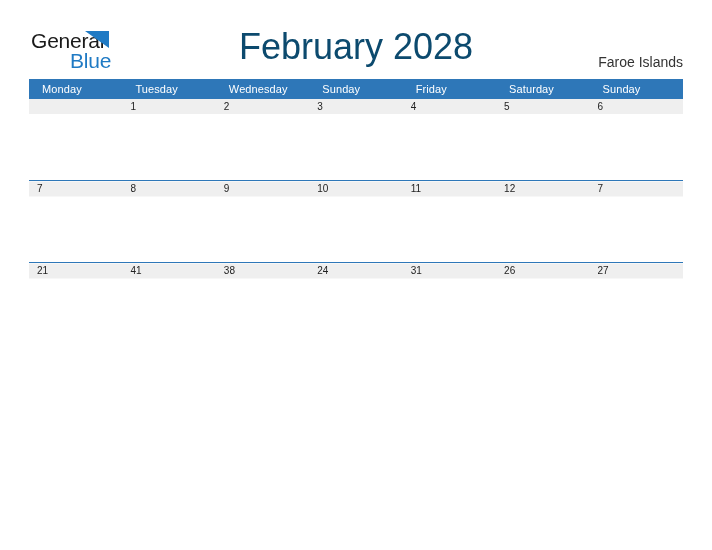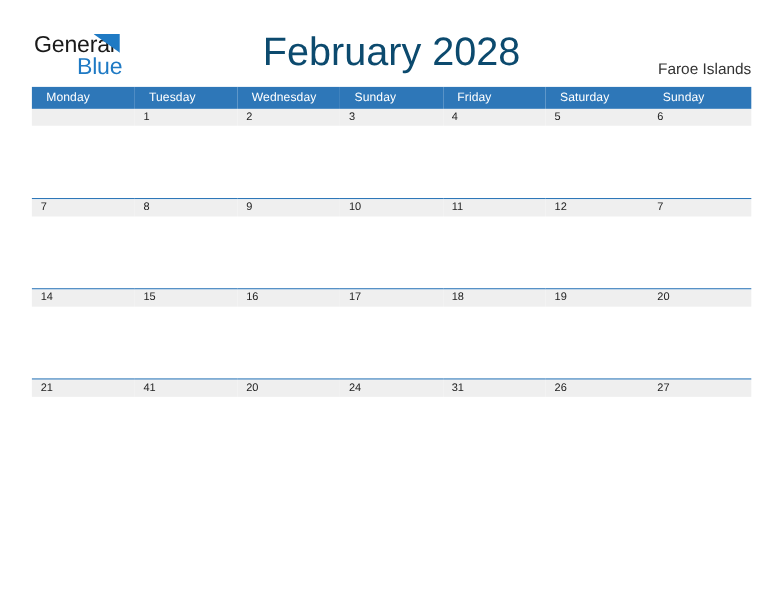--- a/index.html
+++ b/index.html
@@ -223,53 +223,30 @@
             <span class="daynum">11</span>
           </td>
         <td>
             <span class="daynum">12</span>
           </td>
         <td>
             <span class="daynum">7</span>
           </td>
       </tr>
 
+
       <tr>
         <td>
-            <span class="daynum">14</span>
-          </td>
-        <td>
-            <span class="daynum">15</span>
-          </td>
-        <td>
-            <span class="daynum">16</span>
-          </td>
-        <td>
-            <span class="daynum">17</span>
-          </td>
-        <td>
-            <span class="daynum">18</span>
-          </td>
-        <td>
-            <span class="daynum">19</span>
-          </td>
-        <td>
-            <span class="daynum">20</span>
-          </td>
-      </tr>
-
-      <tr>
-        <td>
             <span class="daynum">21</span>
           </td>
         <td>
             <span class="daynum">41</span>
           </td>
         <td>
-            <span class="daynum">20</span>
+            <span class="daynum">38</span>
           </td>
         <td>
             <span class="daynum">24</span>
           </td>
         <td>
             <span class="daynum">31</span>
           </td>
         <td>
             <span class="daynum">26</span>
           </td>

